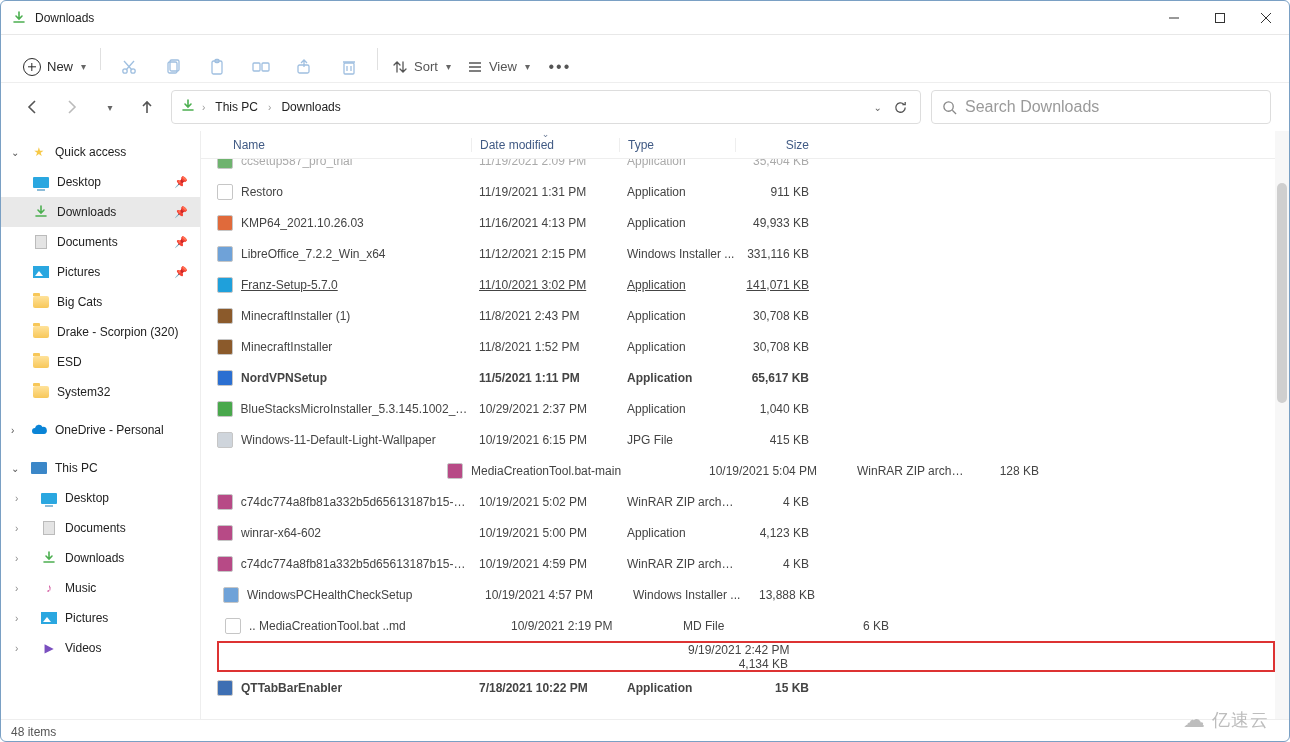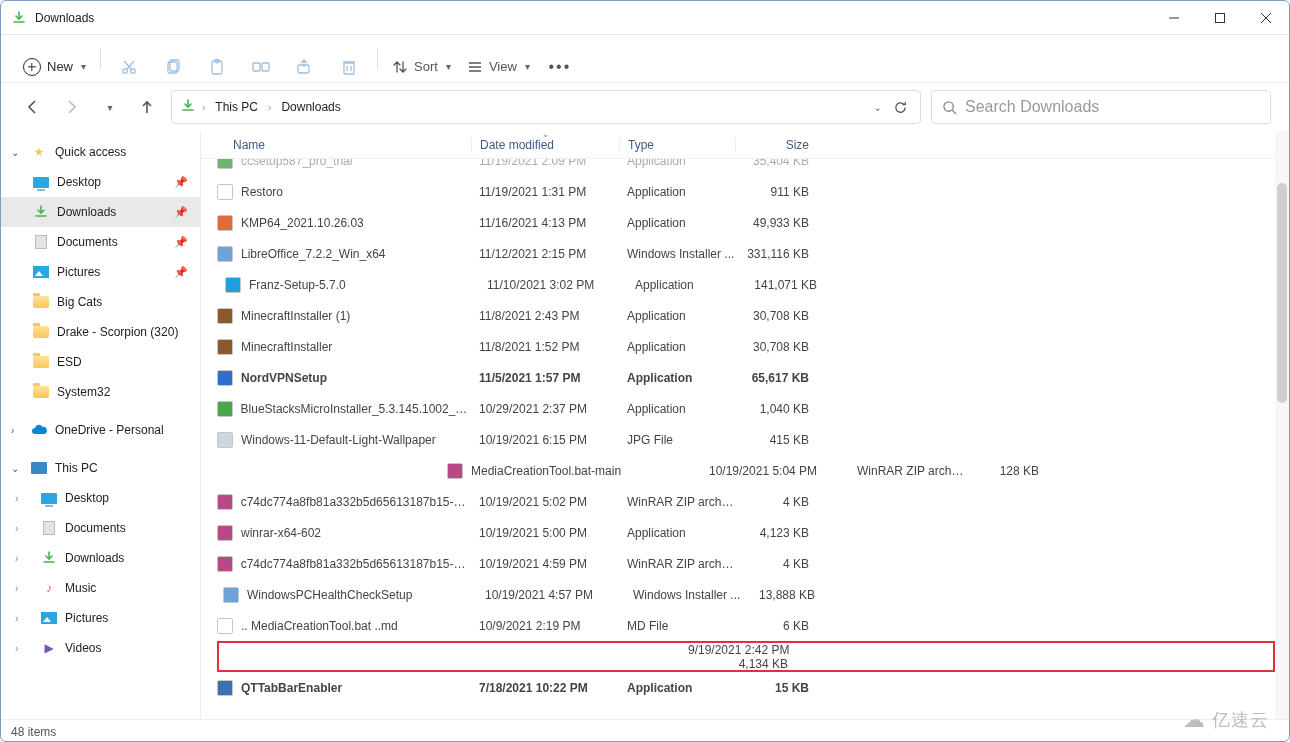--- a/index.html
+++ b/index.html
@@ -409,21 +409,21 @@
           </div>
           <div class="file-row" style="position: absolute; left: 0px; right: 0px; top: 79px;">
             <div class="fname">
               <span class="fileicon" style="background:#6fa2d8;border:1px solid #c6c6c6;"></span>
               <span class="txt">LibreOffice_7.2.2_Win_x64</span>
             </div>
             <div class="fdate">11/12/2021 2:15 PM</div>
             <div class="ftype">Windows Installer ...</div>
             <div class="fsize">331,116 KB</div>
           </div>
-          <div class="file-row" style="position: absolute; left: 8px; right: 0px; top: 110px;">
+          <div class="file-row" style="position: absolute; left: 0px; right: 0px; top: 110px; text-decoration: underline;">
             <div class="fname">
               <span class="fileicon" style="background:#1fa0db;border:1px solid #c6c6c6;"></span>
               <span class="txt">Franz-Setup-5.7.0</span>
             </div>
             <div class="fdate">11/10/2021 3:02 PM</div>
             <div class="ftype">Application</div>
             <div class="fsize">141,071 KB</div>
           </div>
           <div class="file-row" style="position: absolute; left: 0px; right: 0px; top: 141px;">
             <div class="fname">
@@ -441,21 +441,21 @@
             </div>
             <div class="fdate">11/8/2021 1:52 PM</div>
             <div class="ftype">Application</div>
             <div class="fsize">30,708 KB</div>
           </div>
           <div class="file-row" style="position: absolute; left: 0px; right: 2px; top: 203px; font-weight: bold;">
             <div class="fname">
               <span class="fileicon" style="background:#2b6fd1;border:1px solid #c6c6c6;"></span>
               <span class="txt">NordVPNSetup</span>
             </div>
-            <div class="fdate">11/5/2021 1:57 PM</div>
+            <div class="fdate">11/5/2021 1:11 PM</div>
             <div class="ftype">Application</div>
             <div class="fsize">65,617 KB</div>
           </div>
           <div class="file-row" style="position: absolute; left: 0px; right: 0px; top: 234px;">
             <div class="fname">
               <span class="fileicon" style="background:#49a84c;border:1px solid #c6c6c6;"></span>
               <span class="txt">BlueStacksMicroInstaller_5.3.145.1002_na...</span>
             </div>
             <div class="fdate">10/29/2021 2:37 PM</div>
             <div class="ftype">Application</div>
@@ -508,21 +508,21 @@
           </div>
           <div class="file-row" style="position: absolute; left: 6px; right: 0px; top: 420px;">
             <div class="fname">
               <span class="fileicon" style="background:#6fa2d8;border:1px solid #c6c6c6;"></span>
               <span class="txt">WindowsPCHealthCheckSetup</span>
             </div>
             <div class="fdate">10/19/2021 4:57 PM</div>
             <div class="ftype">Windows Installer ...</div>
             <div class="fsize">13,888 KB</div>
           </div>
-          <div class="file-row" style="position: absolute; left: 0px; right: 0px; top: 451px;">
+          <div class="file-row" style="position: absolute; left: 8px; right: 0px; top: 451px; gap: 24px;">
             <div class="fname">
               <span class="fileicon" style="background:#ffffff;border:1px solid #c6c6c6;"></span>
               <span class="txt">.. MediaCreationTool.bat ..md</span>
             </div>
             <div class="fdate">10/9/2021 2:19 PM</div>
             <div class="ftype">MD File</div>
             <div class="fsize">6 KB</div>
           </div>
           <div class="file-row highlight-box" style="position: absolute; left: 16px; right: 0px; top: 482px; flex-direction: column;">
             <div class="fname">

